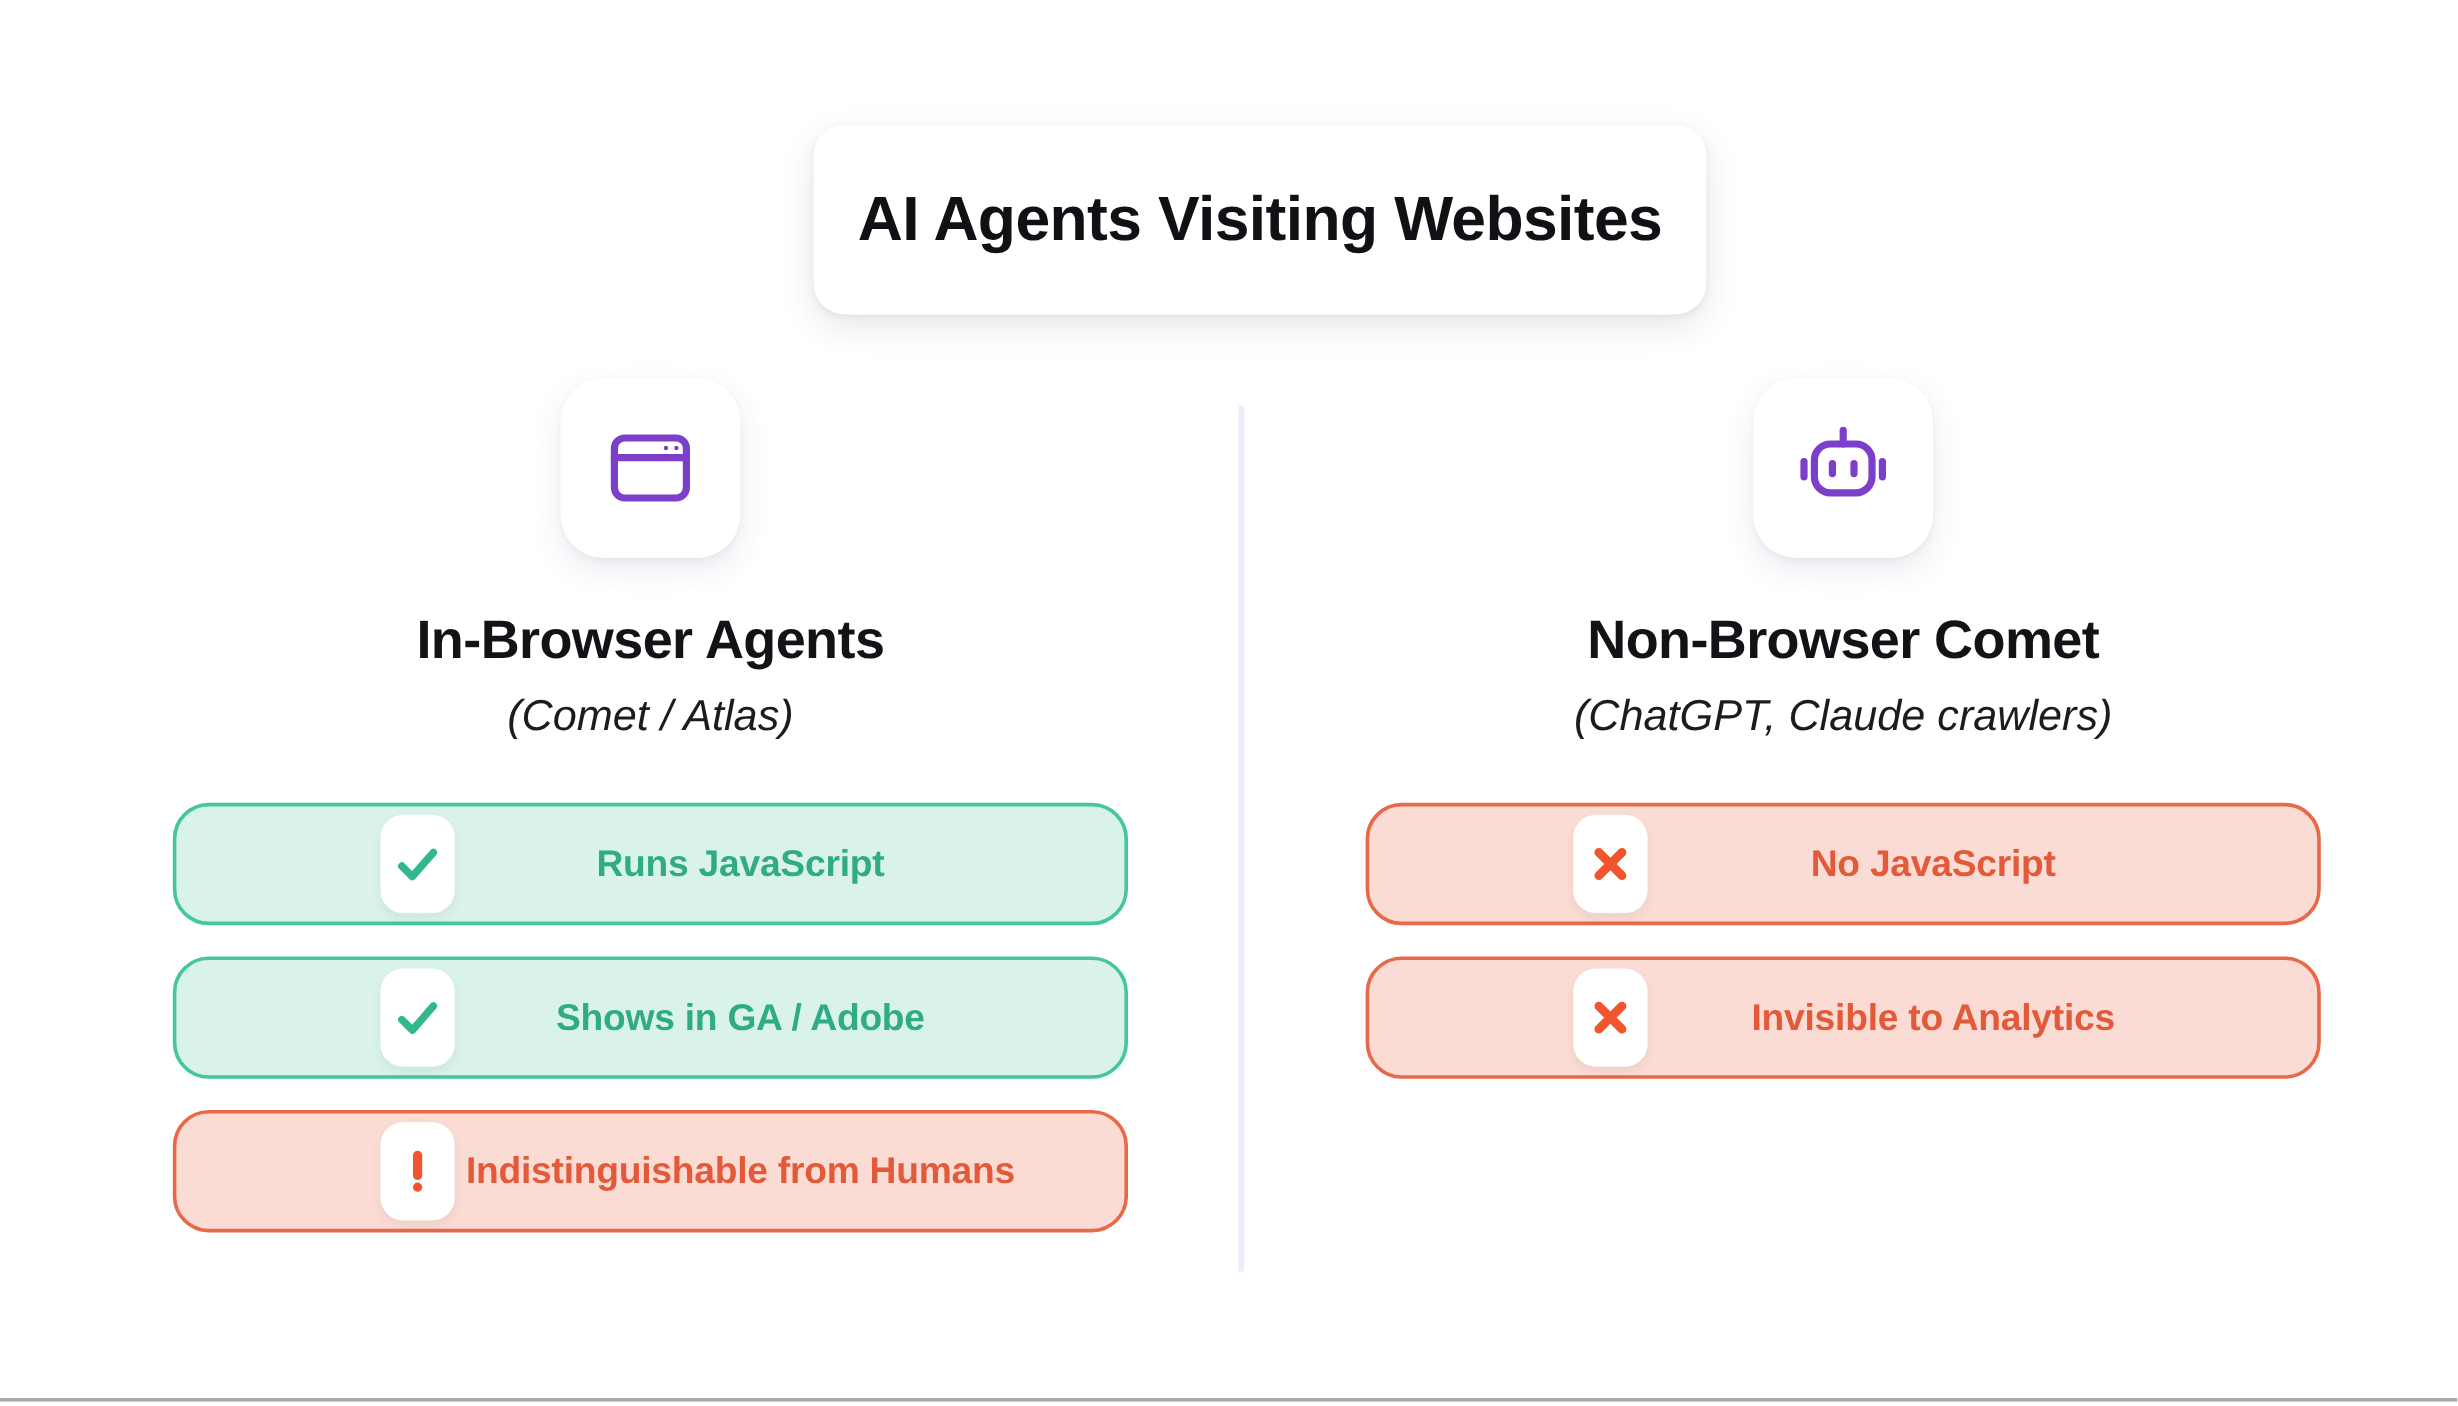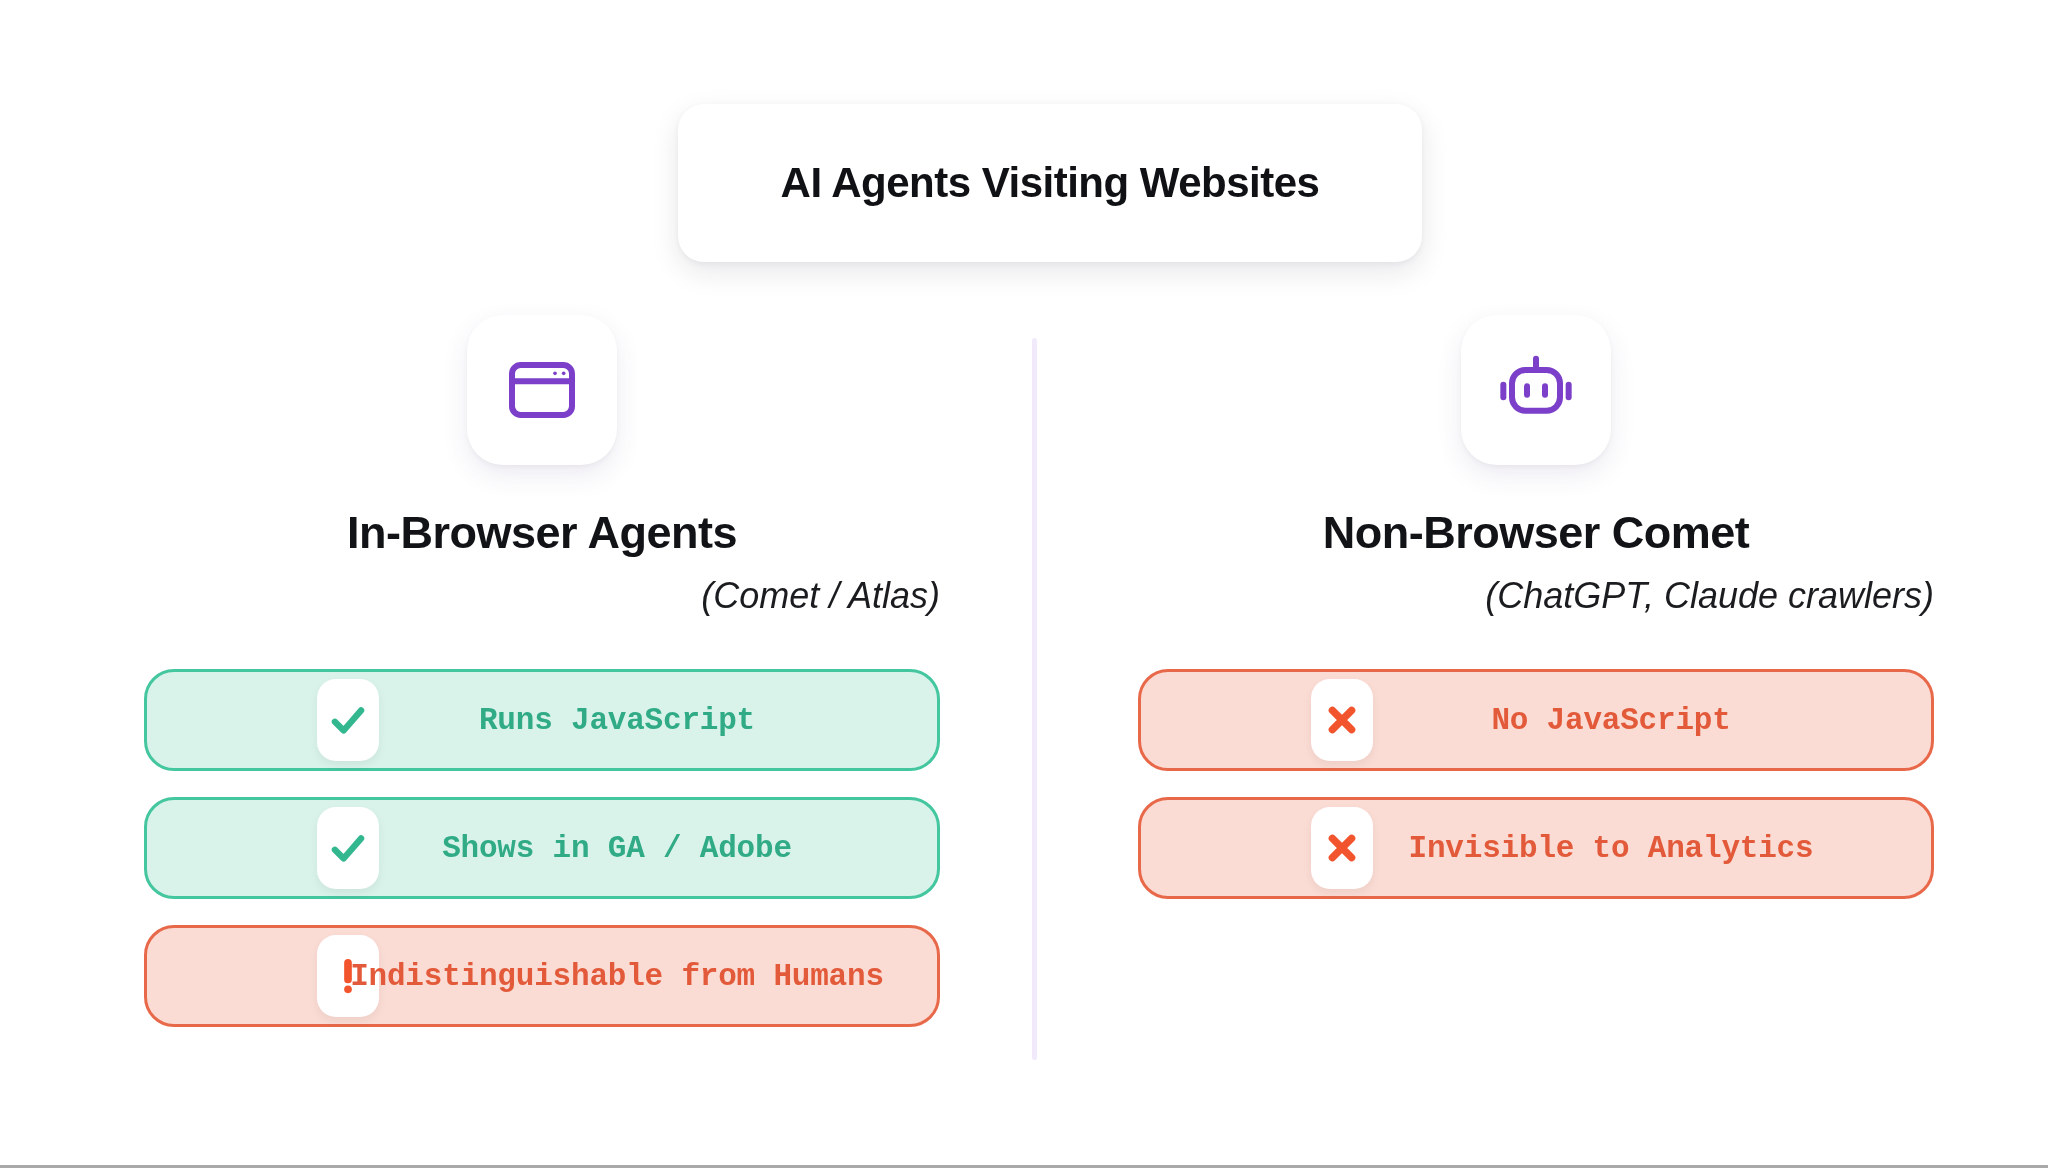--- a/index.html
+++ b/index.html
@@ -13,21 +13,21 @@
   }
 
   
   .title-card{
     position:absolute;left:678px;top:104px;width:744px;height:158px;
     background:#ffffff;border-radius:26px;
     box-shadow:0 10px 28px rgba(30,30,60,0.10),0 2px 6px rgba(0,0,0,0.05);
     display:flex;align-items:center;justify-content:center;
   }
   .title-card h1{
-    margin:0;font-size:42px;font-weight:700;letter-spacing:-0.5px;color:#101114;
+    margin:0;font-size:52px;font-weight:700;letter-spacing:-0.5px;color:#101114;
   }
 
   
   .column{position:absolute;top:315px;width:796px;}
   .column.left{left:144px;}
   .column.right{left:1138px;}
 
   .icon-chip{
     width:150px;height:150px;margin:0 auto;
     background:#ffffff;border-radius:36px;
@@ -35,31 +35,30 @@
     display:flex;align-items:center;justify-content:center;
     color:#7b3fc9;
   }
   .icon-chip svg{width:80px;height:80px;}
 
   .col-heading{
     margin:42px 0 0 0;text-align:center;
     font-size:45px;font-weight:700;letter-spacing:-0.5px;color:#121316;
   }
   .col-subtitle{
-    margin:16px 0 0 0;text-align:right;
+    margin:16px 0 0 0;text-align:center;
     font-size:36px;font-style:italic;font-weight:400;color:#1b1c1f;
   }
 
   
   .pills{margin-top:52px;}
   .pill{
     position:relative;width:796px;height:102px;border-radius:30px;
     box-sizing:border-box;border:3px solid transparent;
     margin-bottom:26px;
-    font-family:Liberation Mono, monospace;
   }
   .pill.pos{background:#d9f3ea;border-color:#44c69f;}
   .pill.neg{background:#fbdcd4;border-color:#e8694a;padding-left:29px;}
 
   .pill-chip{
     position:absolute;left:170px;top:50%;transform:translateY(-50%);
     width:62px;height:82px;background:#ffffff;border-radius:19px;
     box-shadow:0 4px 10px rgba(0,0,0,0.06);
     display:flex;align-items:center;justify-content:center;
   }

